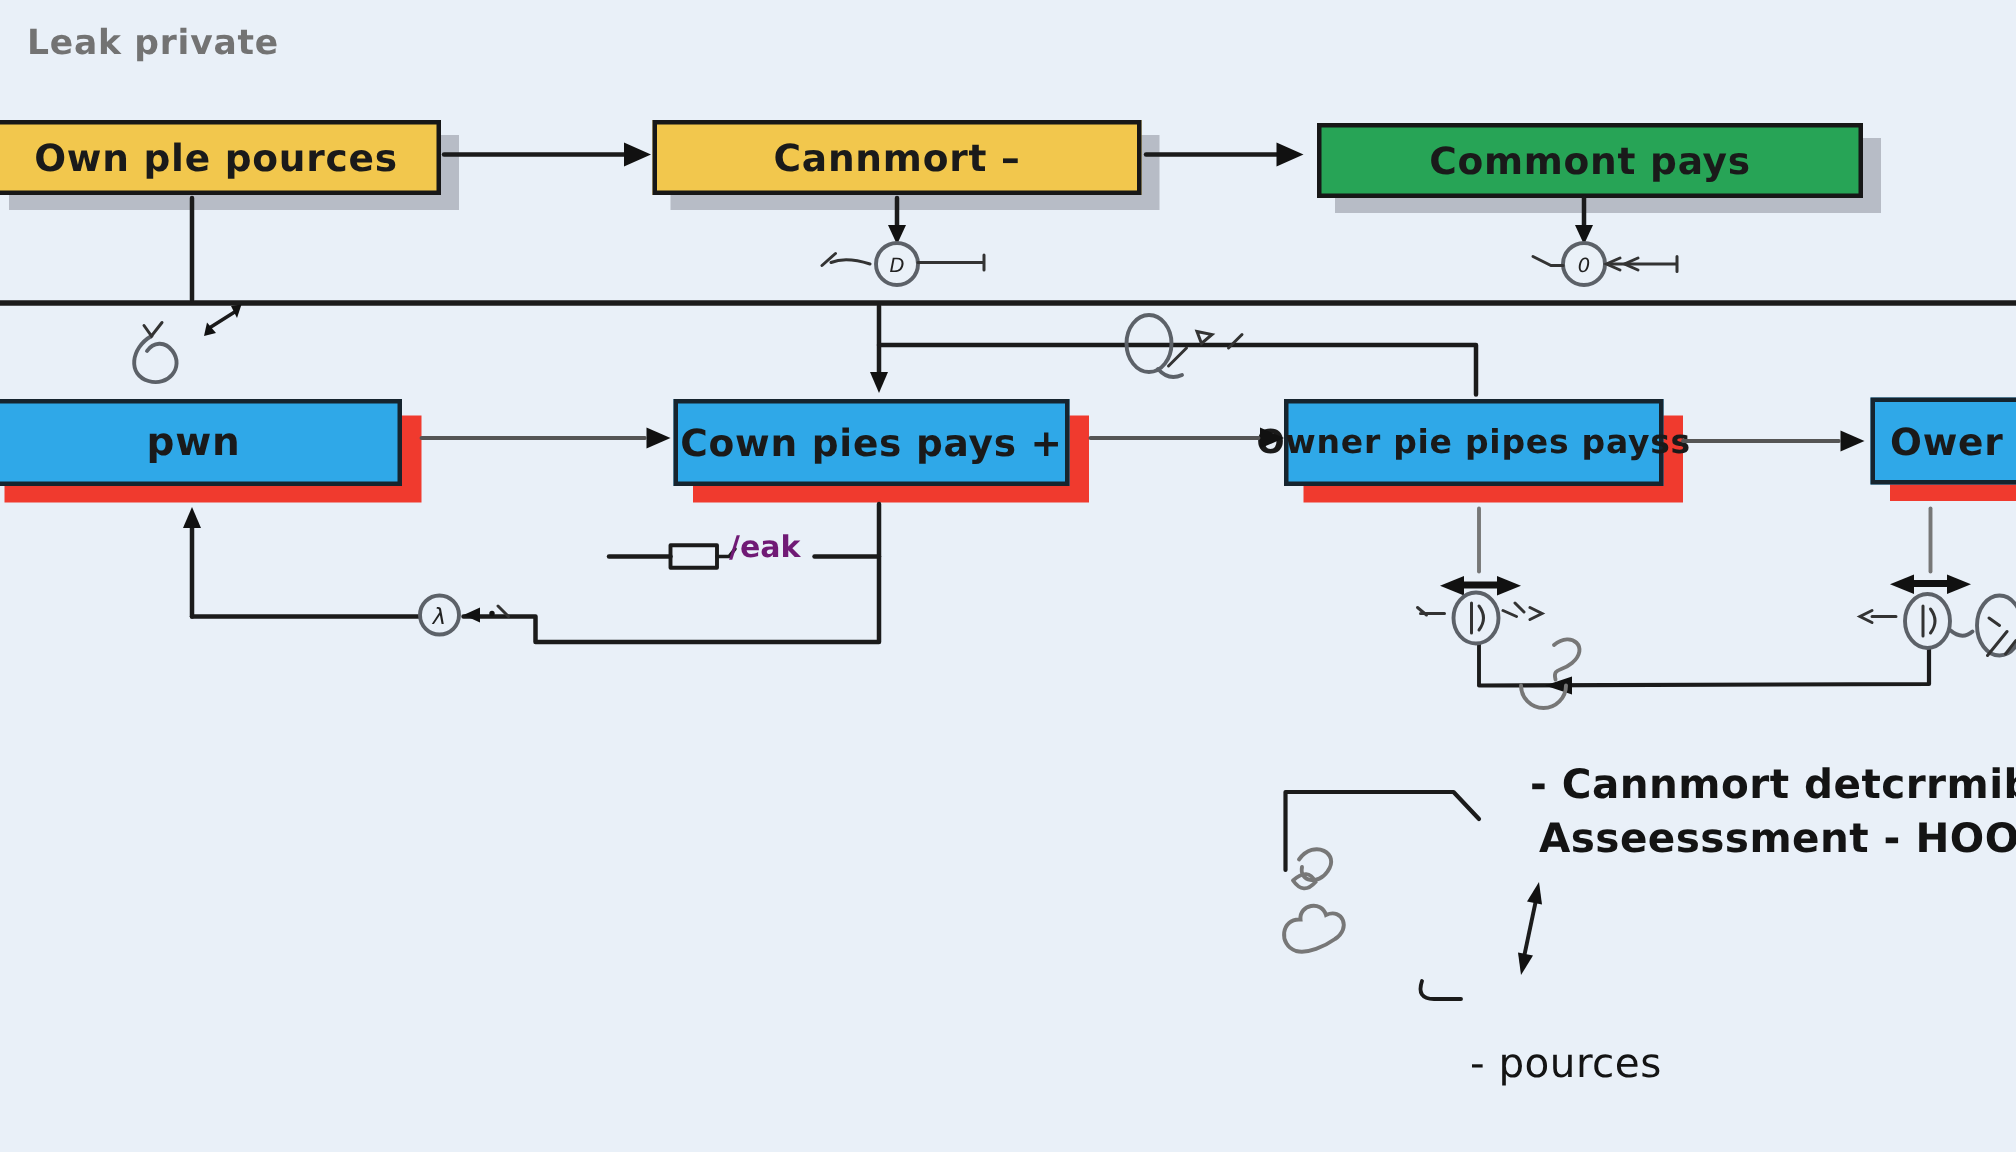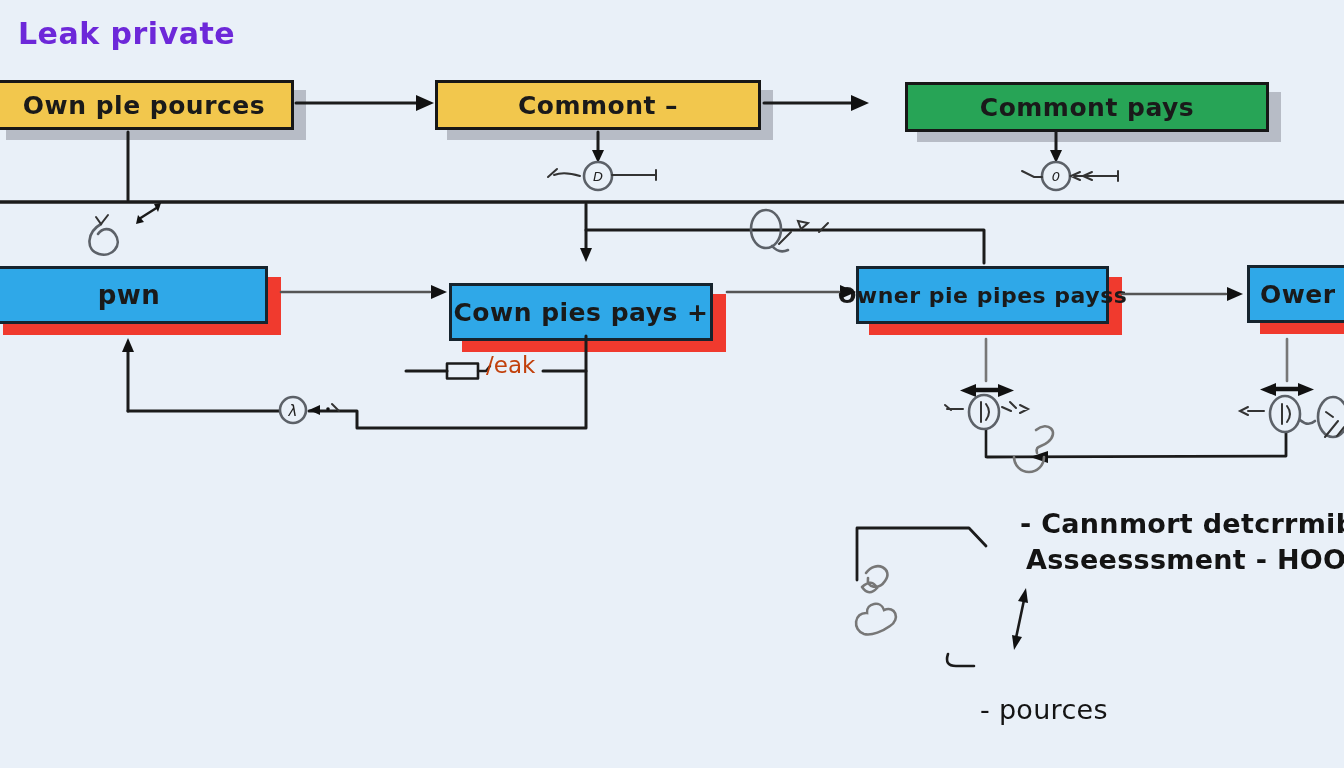--- a/index.html
+++ b/index.html
@@ -6,65 +6,65 @@
     --background:#E9F0F8; --yellow:#F2C74D; --green:#27A456; --blue:#2FA8E8;
     --red-shadow:#F03A2E; --gray-shadow:#B7BCC6; --line:#1B1B1B; --doodle:#6A6F76;
   }
   html,body{margin:0;padding:0;}
   body{font-family:"DejaVu Sans", sans-serif; background:#dfe7f0;}
   #canvas{
     position:relative; width:1344px; height:768px; overflow:hidden;
     background:var(--background);
   }
   .title{
-    position:absolute; left:18px; top:16px; font-size:30px; font-weight:600;
-    color:#6d28d9; letter-spacing:.5px;
+    position:absolute; left:18px; top:16px; font-size:23px; font-weight:600;
+    color:#737373; letter-spacing:.5px;
   }
   .box{
     position:absolute; height:50px; box-sizing:border-box; border:3px solid #171717;
     display:flex; align-items:center; justify-content:center;
     font-size:25px; font-weight:600; color:#1a1a1a; white-space:nowrap;
     letter-spacing:.5px; z-index:2;
   }
   .box.yellow{ background:var(--yellow); box-shadow:12px 10px 0 0 var(--gray-shadow); }
-  .box.green { background:var(--green);  box-shadow:12px 10px 0 0 var(--gray-shadow);margin-left:27px; }
+  .box.green { background:var(--green);  box-shadow:12px 10px 0 0 var(--gray-shadow); }
   .box.blue{
     background:var(--blue); height:58px; border-color:#16242e;
     box-shadow:13px 11px 0 0 var(--red-shadow);
   }
   #topbox1{ left:-6px;  top:80px; width:300px; }
   #topbox2{ left:435px; top:80px; width:326px; }
   #topbox3{ left:878px; top:82px; width:364px; }
   #midbox1{ left:-10px; top:266px; width:278px; font-size:26px; }
-  #midbox2{ left:449px; top:266px; width:264px;margin-top:17px; }
+  #midbox2{ left:449px; top:266px; width:264px; }
   #midbox3{ left:856px; top:266px; width:253px; font-size:22px; }
   #midbox4{ left:1247px;top:265px; width:106px; justify-content:flex-start; padding-left:10px;}
   svg.overlay{ position:absolute; left:0; top:0; z-index:3; pointer-events:none; }
   .note{
     position:absolute; font-size:27px; font-weight:600; color:#141414;
     white-space:nowrap; letter-spacing:.3px; z-index:4;
   }
   #note1{ left:1020px; top:508px; }
   #note2{ left:1026px; top:544px; }
   #sources{ left:980px; top:650px; font-weight:500;margin-top:44px; }
-  #leak{ left:486px; top:352px; font-size:23px; font-weight:400; color:#c2410c;
+  #leak{ left:486px; top:352px; font-size:20px; font-weight:700; color:#701a75;
          position:absolute; z-index:4; }
 </style>
 </head>
 <body>
 
 <div id="canvas">
 
   <div class="title">Leak private</div>
 
   <div class="box yellow" id="topbox1">
     <span>Own ple pources</span>
   </div>
   <div class="box yellow" id="topbox2">
-    <span>Commont –</span>
+    <span>Cannmort –</span>
   </div>
   <div class="box green" id="topbox3">
     <span>Commont pays</span>
   </div>
 
   <div class="box blue" id="midbox1">
     <span>pwn</span>
   </div>
   <div class="box blue" id="midbox2">
     <span>Cown pies pays +</span>

